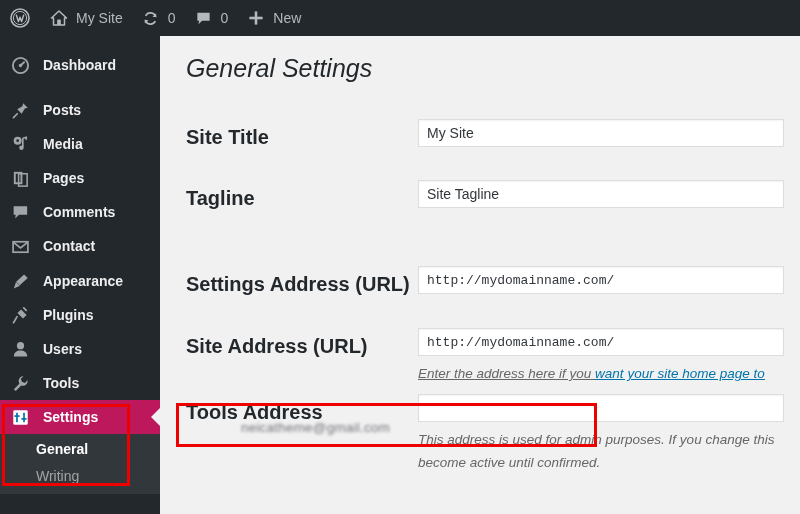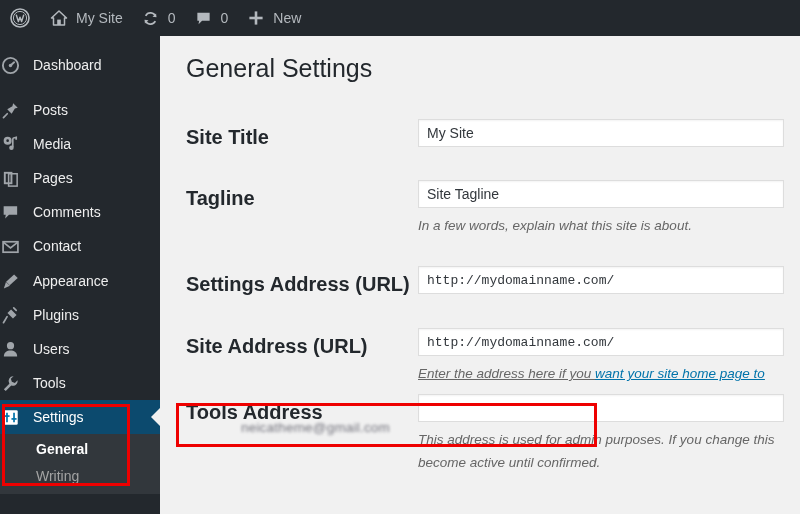--- a/index.html
+++ b/index.html
@@ -60,41 +60,42 @@
     width: 160px;
     height: 478px;
     background: #23282d;
     z-index: 20;
   }
   .menu-item {
     position: relative;
     display: flex;
     align-items: center;
     height: 34px;
-    padding-left: 1px;
+    padding-left: 11px;
     color: #eeeeee;
     font-size: 14px;
     box-sizing: border-box;
+    font-weight: bold;
   }
   .menu-item .mi-icon {
     width: 22px;
     height: 20px;
     display: inline-flex;
     align-items: center;
     justify-content: flex-start;
     color: #a0a5aa;
     flex: none;
   }
   .menu-item .mi-label {
     margin-left: 10px;
     color: #eeeeee;
     white-space: nowrap;
   }
   .menu-item.current {
-    background: #0c4a6e;
+    background: #be185d;
     color: #fff;
     width: 160px;
   }
   .menu-item.current .mi-icon { color: #fff; }
   .menu-item.current .mi-label { color: #fff; }
   
   .menu-item.current::after {
     content: "";
     position: absolute;
     right: 0;
@@ -134,20 +135,21 @@
   }
   #page-title {
     position: absolute;
     left: 26px;
     top: 18px;
     font-size: 25px;
     font-weight: normal;
     color: #23282d;
     margin: 0;
     white-space: nowrap;
+    font-style: italic;
   }
   .form-table {
     position: absolute;
     left: 26px;
     top: 72px;
     width: 660px;
   }
   .row {
     position: relative;
     width: 660px;
@@ -433,21 +435,20 @@
         <div class="row-label" style="top:18px;">Site Title</div>
         <div class="field" style="top:11px;">
           <input class="txt" type="text" value="My Site" style="">
         </div>
       </div>
 
       <div class="row" style="height:86px;">
         <div class="row-label" style="top:17px;">Tagline</div>
         <div class="field" style="top:10px;">
           <input class="txt" type="text" value="Site Tagline" style="">
-          <div class="desc" style="margin-top:6px;">In a few words, explain what this site is about.</div>
         </div>
       </div>
 
       <div class="row" style="height:62px;">
         <div class="row-label" style="top:17px;">Settings Address (URL)</div>
         <div class="field" style="top:10px;">
           <input class="txt mono" type="text" value="http://mydomainname.com/" style="">
         </div>
       </div>
 

